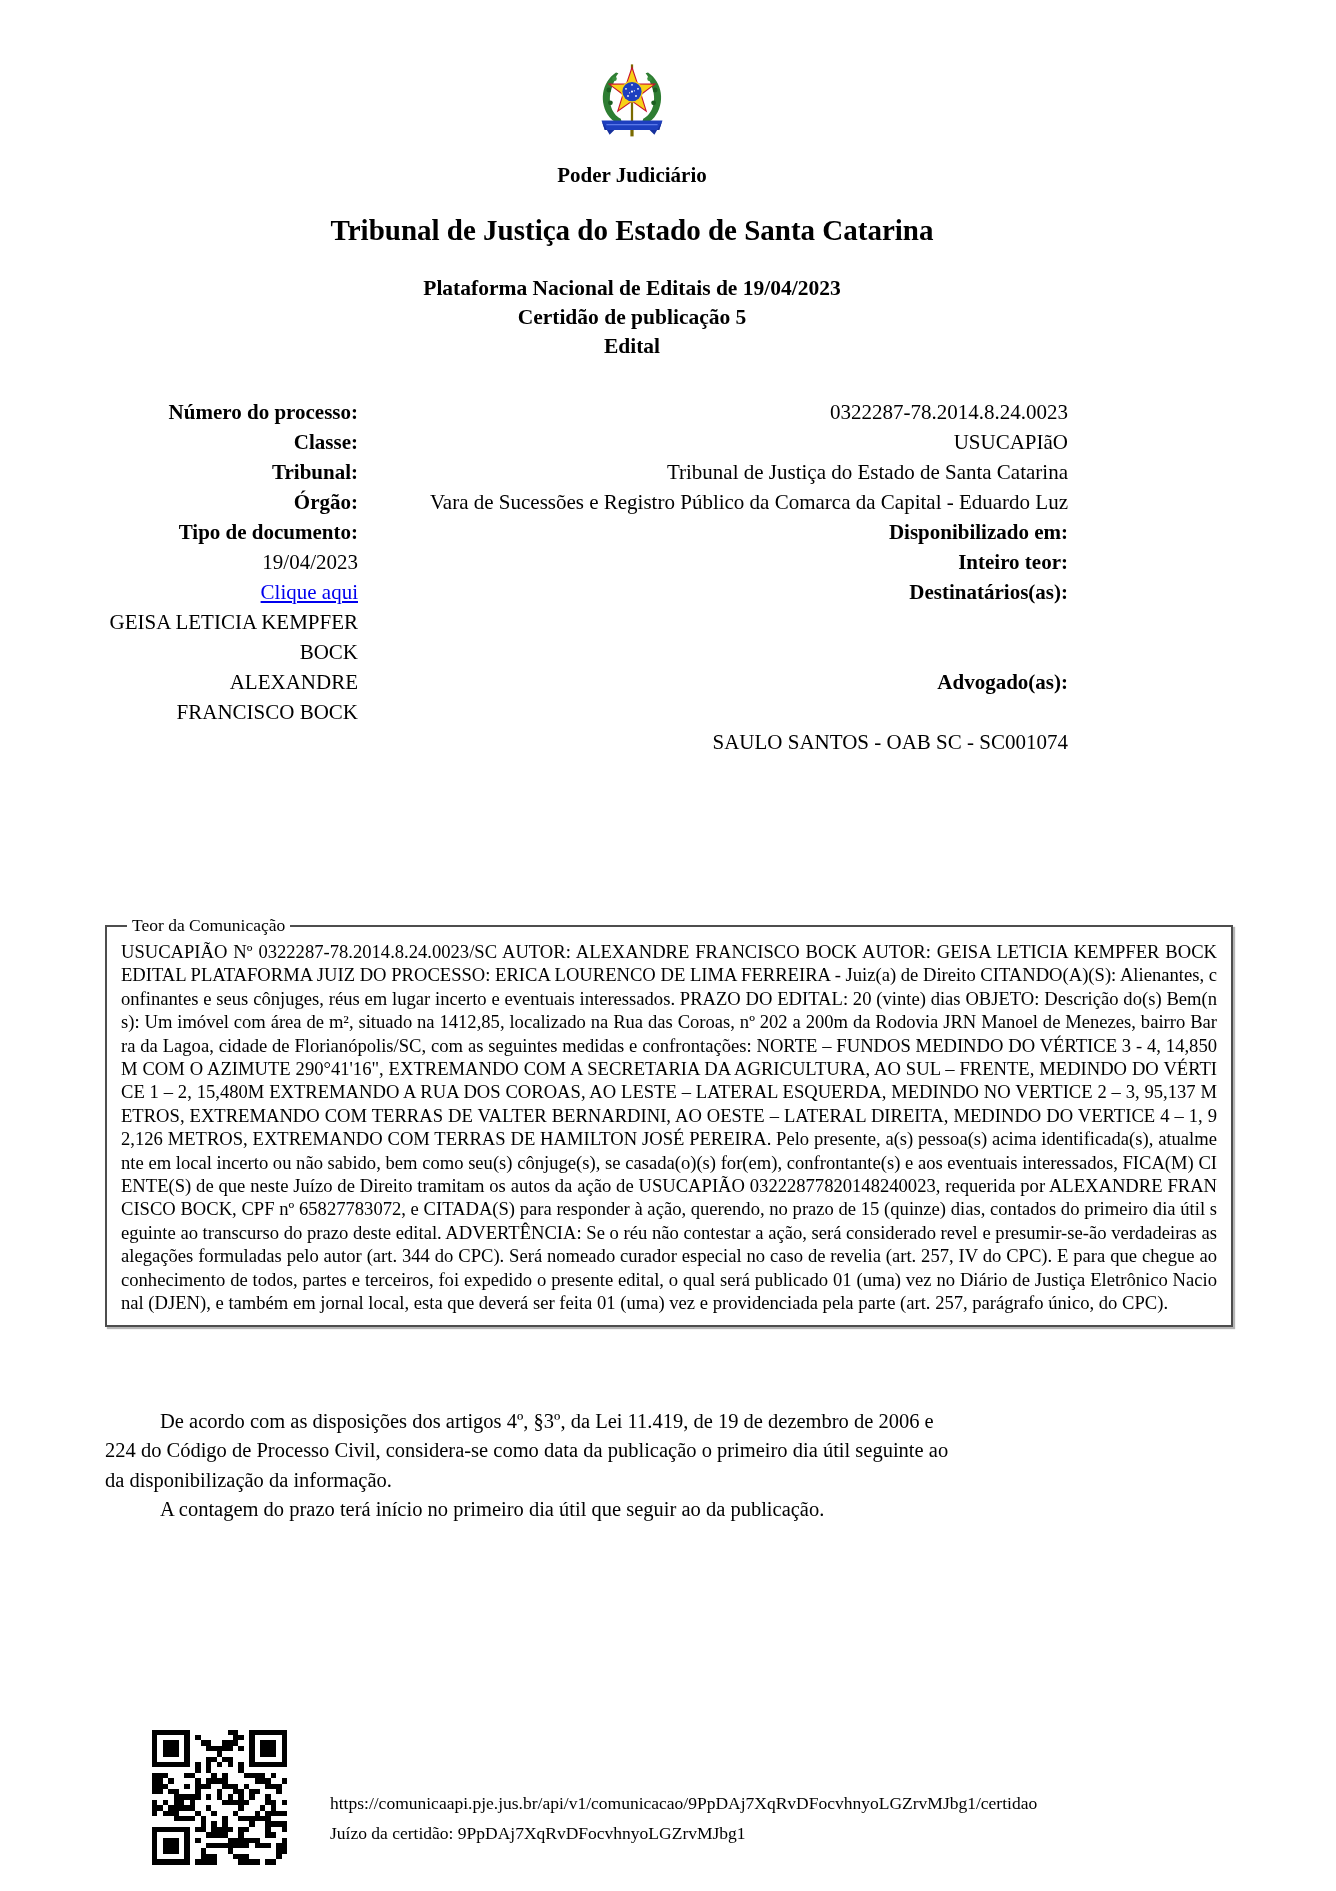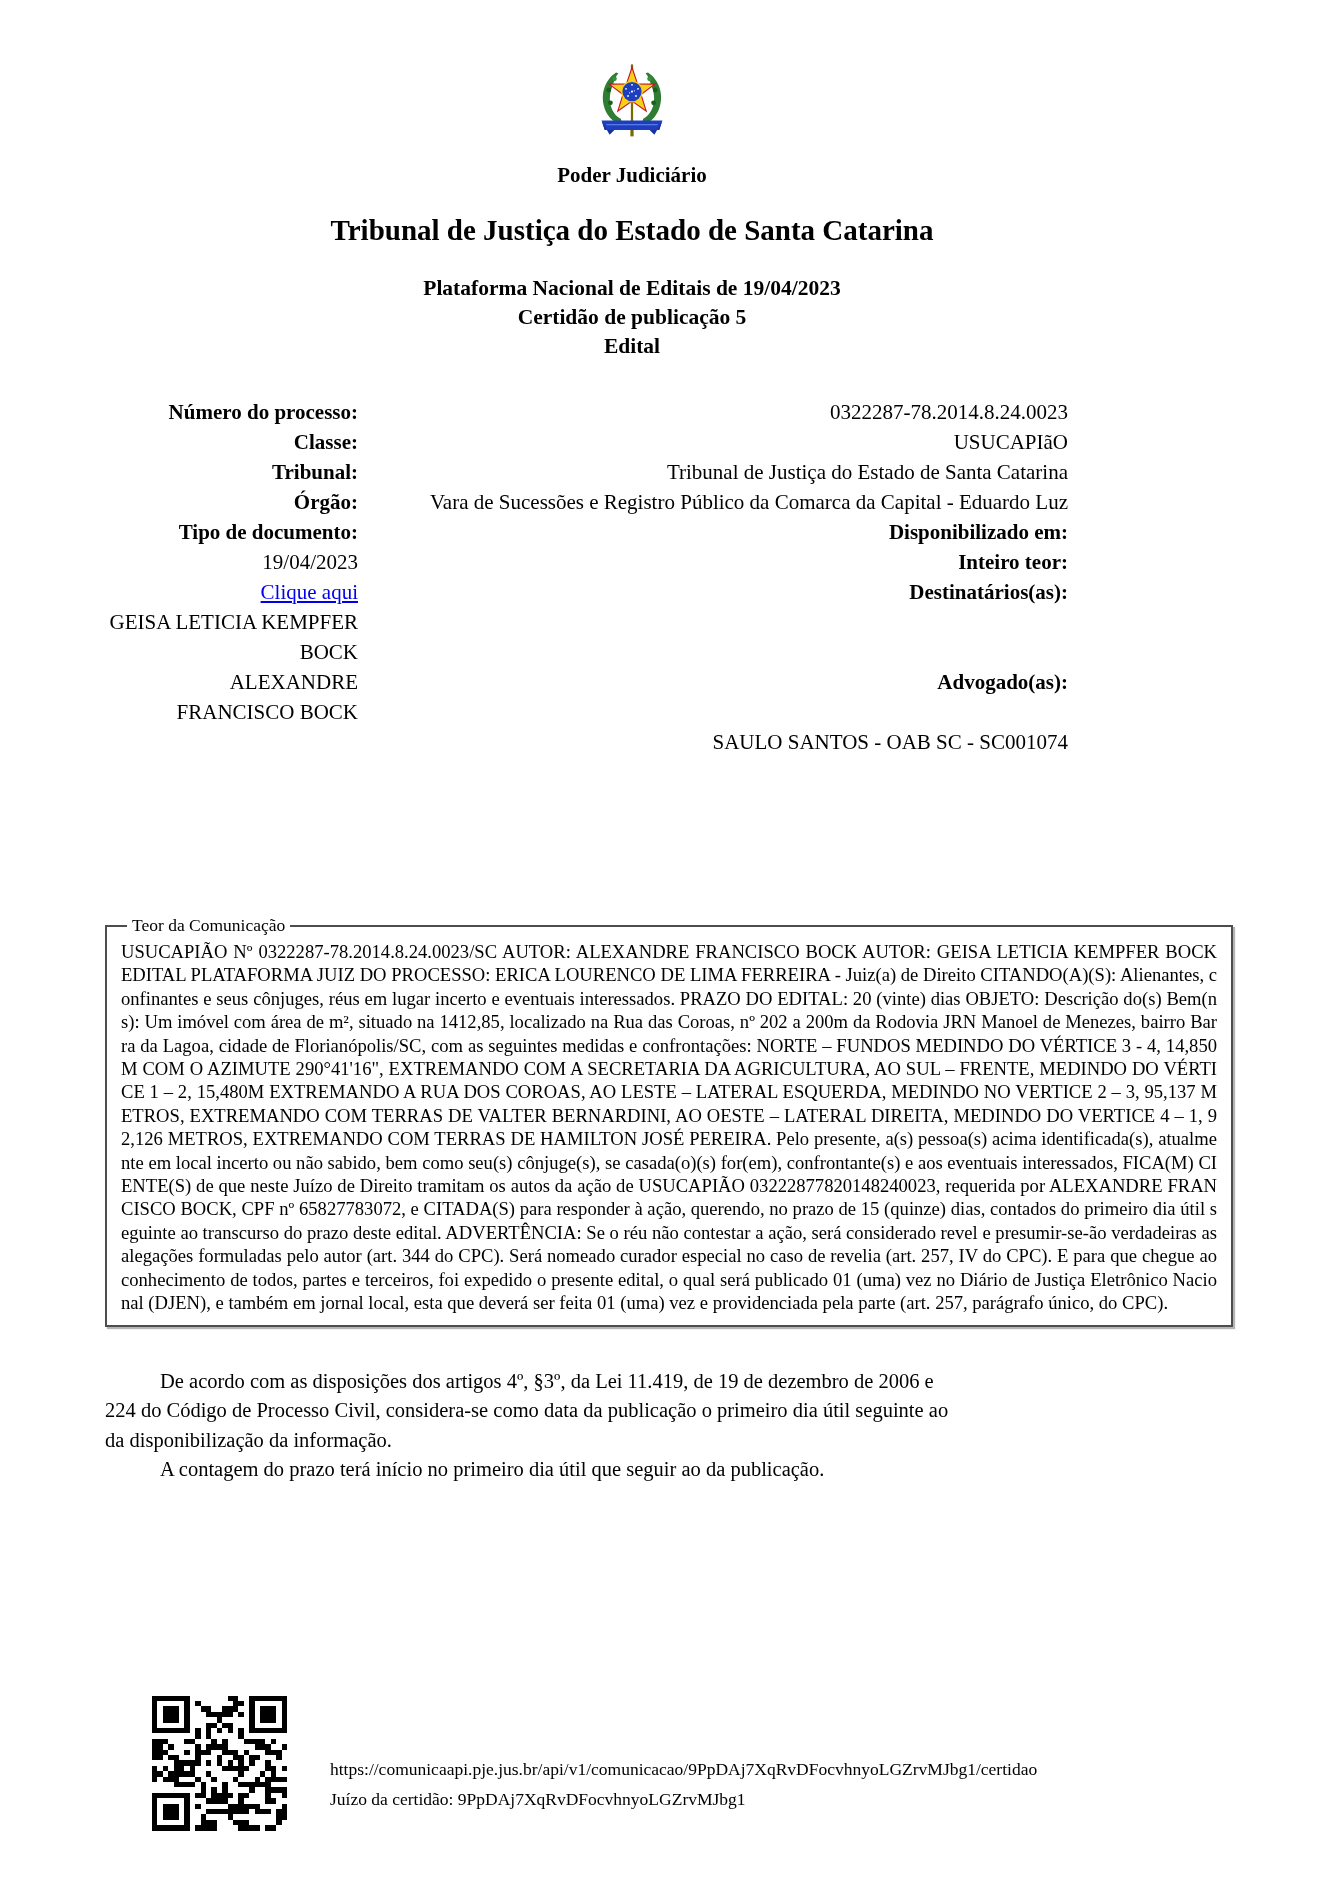--- a/index.html
+++ b/index.html
@@ -38,25 +38,25 @@
   }
   fieldset.teor legend { font-size: 17.5px; padding: 0 5px; margin-left: 6px; }
   .teor-text {
     font-size: 18.6px;
     line-height: 23.4px;
     text-align: justify;
     word-break: break-all;
   }
 
   
-  .legal { margin: 40px 0 0 105px; width: 845px; font-size: 20.5px; line-height: 29.5px; }
+  .legal { margin: 80px 0 0 105px; width: 845px; font-size: 20.5px; line-height: 29.5px; }
   .legal p { margin: 0; text-indent: 55px; }
 
   
-  .footer { position: absolute; left: 152px; top: 1636px; display: flex; align-items: flex-start; }
+  .footer { position: absolute; left: 152px; top: 1670px; display: flex; align-items: flex-start; }
   .qr { width: 135px; height: 138px; }
   .footer-text { margin-left: 43px; padding-top: 60px; font-size: 17.5px; line-height: 30px; white-space: nowrap; }
 </style>
 </head>
 <body>
 
 <div class="page">
 
   <div class="header">
     <svg class="coat" viewBox="0 0 100 120" aria-hidden="true">

